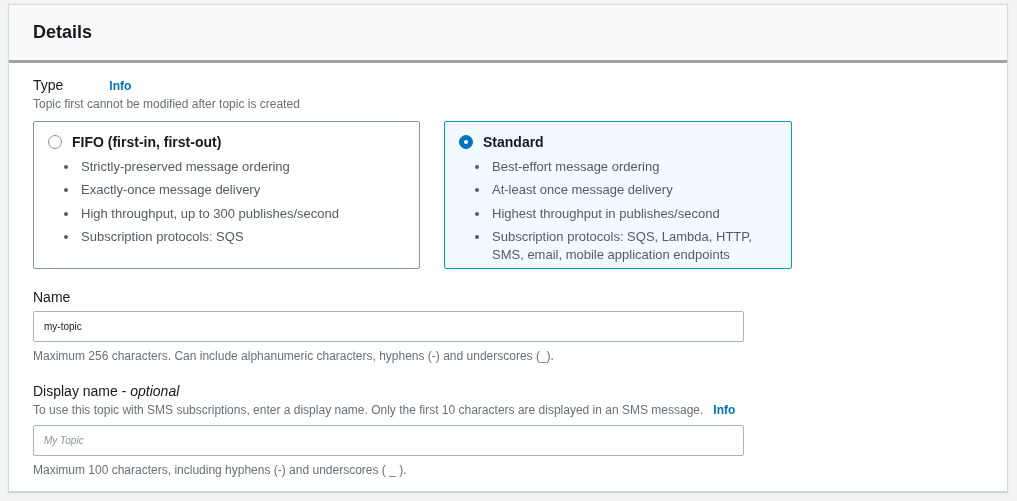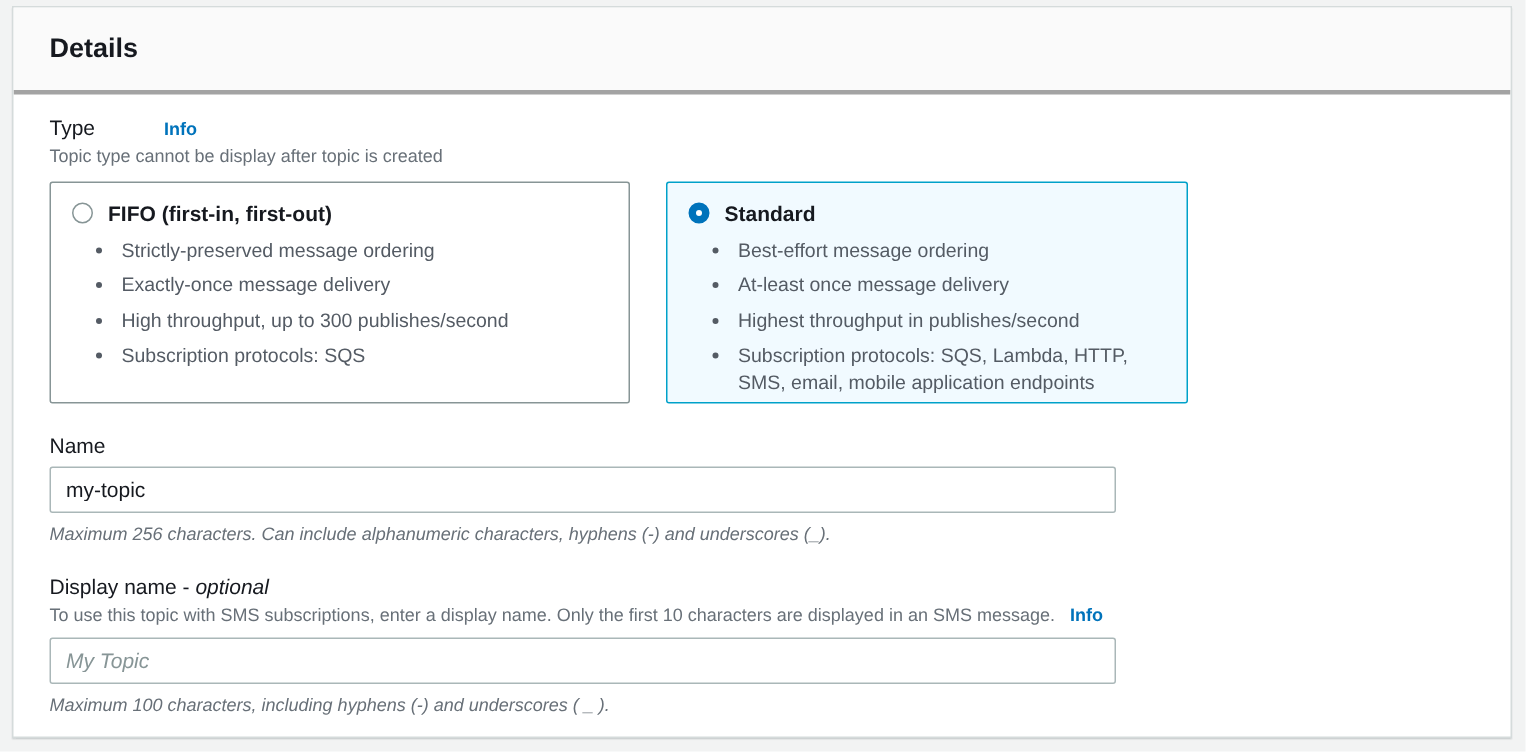--- a/index.html
+++ b/index.html
@@ -100,54 +100,53 @@
   .tile ul li { margin-bottom: 6px; line-height: 1.35; padding-left: 2px; }
 
   .form-field { margin-bottom: 20px; }
   .text-input {
     display: block;
     width: 711px;
     height: 31px;
     border: 1px solid #aab7b8;
     border-radius: 2px;
     padding: 4px 10px;
-    font-size: 14px;
+    font-size: 10px;
     font-family: "Liberation Sans", "DejaVu Sans", sans-serif;
     color: #16191f;
     background: #ffffff;
     margin-top: 6px;
   }
   .text-input::placeholder {
     color: #879596;
     font-style: italic;
     opacity: 1;
   }
   .constraint {
     font-size: 12px;
     color: #687078;
     margin-top: 7px;
-    font-style: italic;
   }
   .optional-suffix { font-style: italic; }
   .display-name-desc { margin-top: 3px; }
 </style>
 </head>
 <body>
 
 <div class="card">
   <div class="card-header">
     <div class="card-title">Details</div>
   </div>
   <div class="card-body">
 
     <div class="field-label-row">
       <span class="field-label">Type</span>
       <a class="info-link">Info</a>
     </div>
-    <div class="field-description">Topic type cannot be display after topic is created</div>
+    <div class="field-description">Topic first cannot be modified after topic is created</div>
 
     <div class="tiles">
       <div class="tile fifo">
         <div class="tile-head">
           <span class="radio"></span>
           <span class="tile-title">FIFO (first-in, first-out)</span>
         </div>
         <ul>
           <li>Strictly-preserved message ordering</li>
           <li>Exactly-once message delivery</li>

